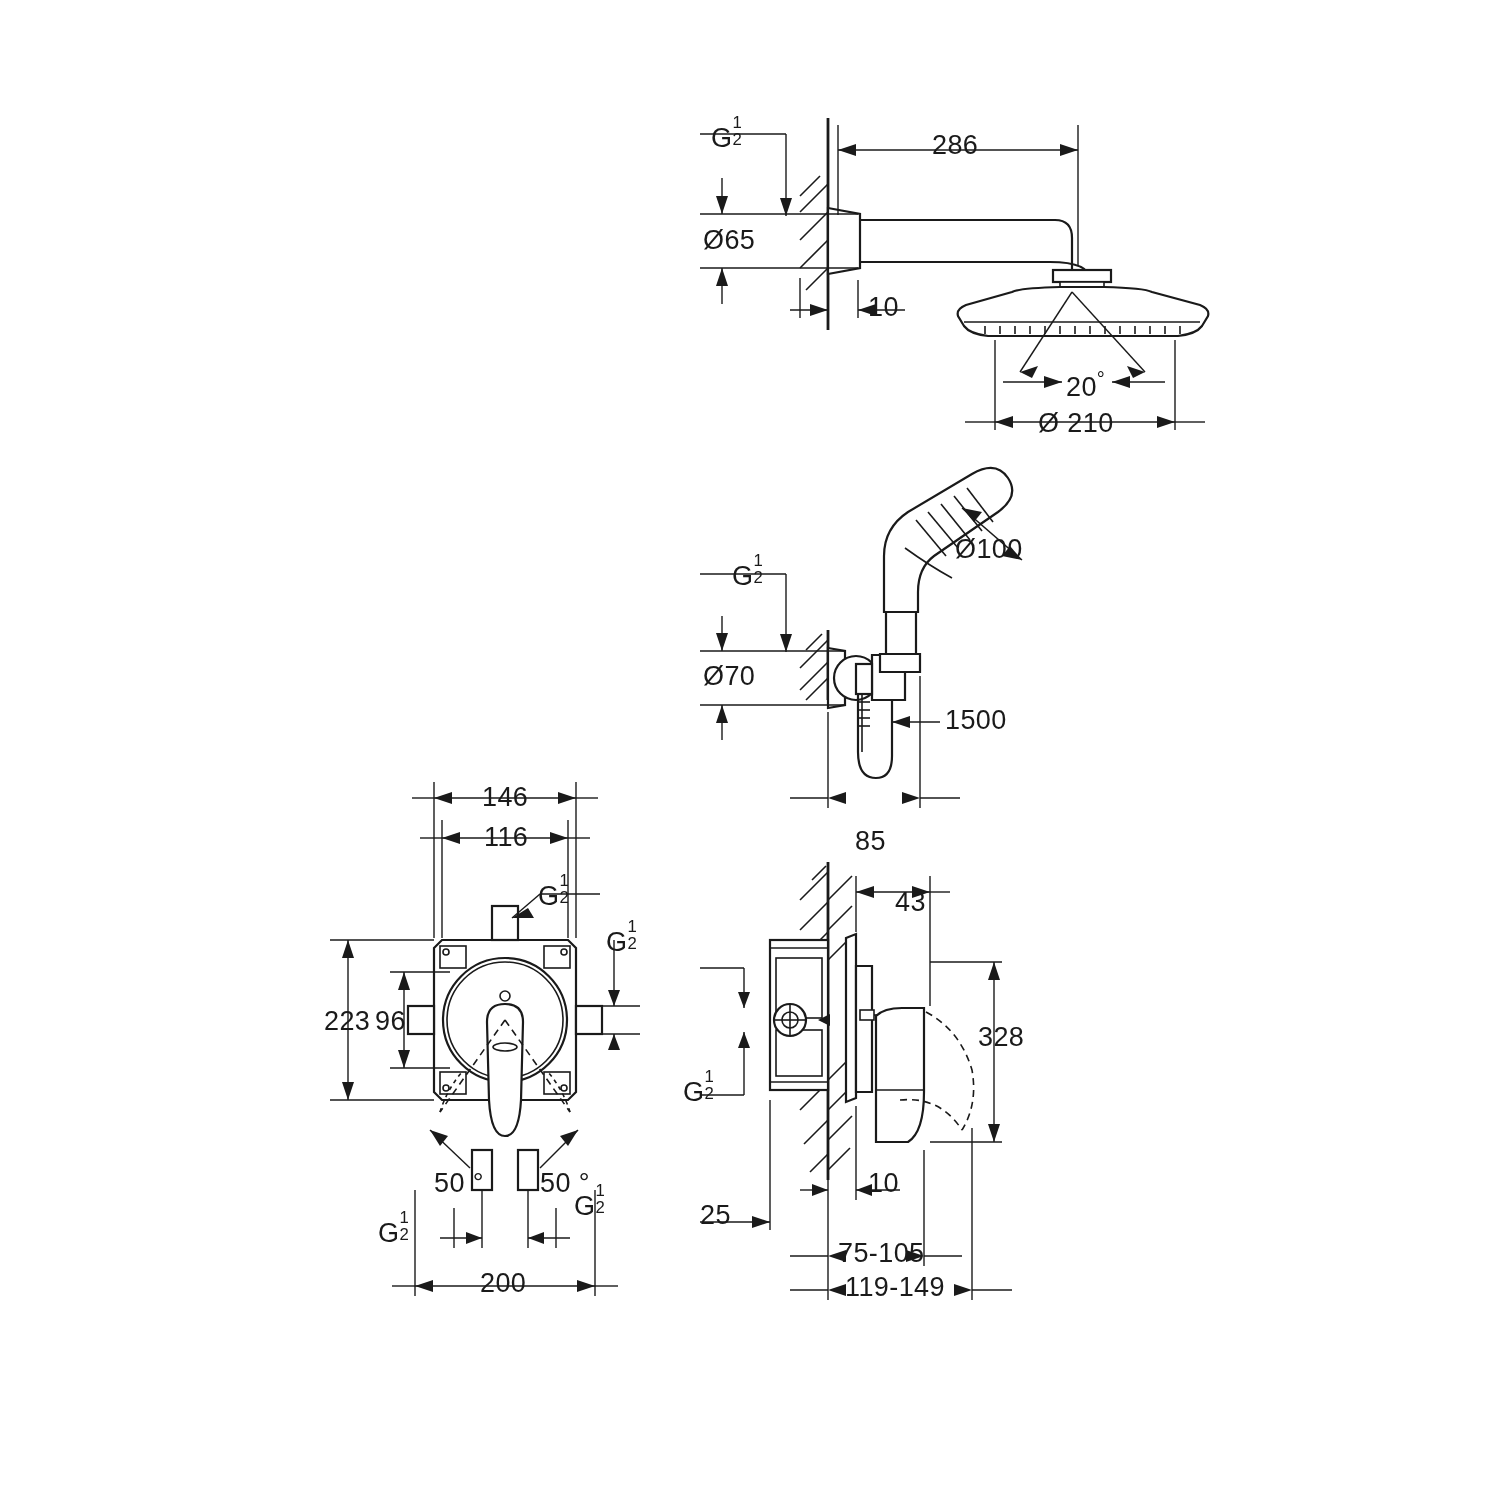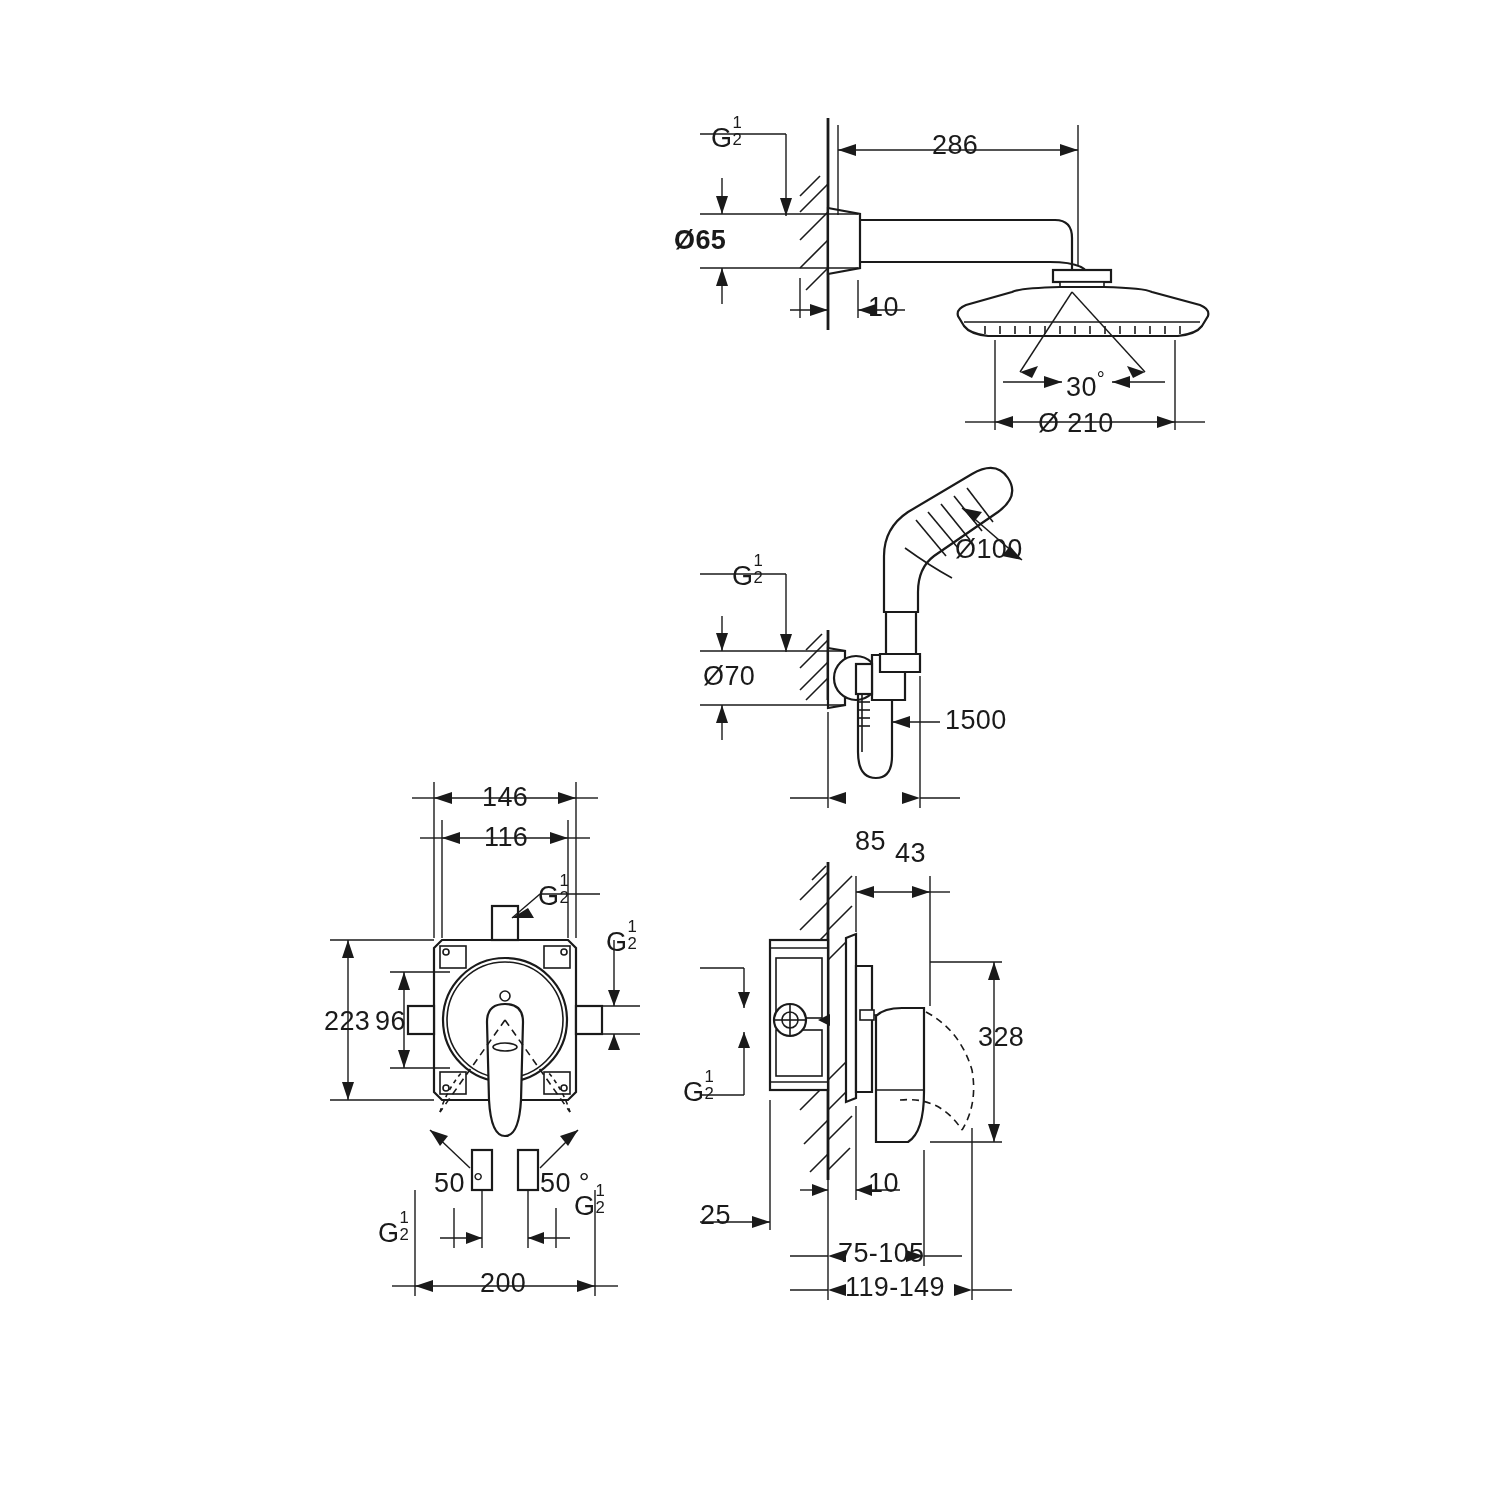--- a/index.html
+++ b/index.html
@@ -370,25 +370,25 @@
     <line class="dim" x1="972" y1="1290" x2="1012" y2="1290"></line>
     <path d="M 828 1290 L 846 1284 L 846 1296 Z" fill="#1a1a1a"></path>
     <path d="M 972 1290 L 954 1284 L 954 1296 Z" fill="#1a1a1a"></path>
   </g>
 </svg>
 
 <div class="lbl" style="left:711px;top:118px;"><span class="g">G</span><span class="frac"><i>1</i><i class="den">2</i></span></div>
 
 <div class="lbl" style="left:932px;top:130px;">286</div>
 
-<div class="lbl" style="left:674px;top:225px;font-weight:bold;">Ø65</div>
+<div class="lbl" style="left:703px;top:225px;">Ø65</div>
 
 <div class="lbl" style="left:868px;top:292px;">10</div>
 
-<div class="lbl" style="left:1066px;top:368px;"><span>30</span><span style="font-size:20px;vertical-align:super;">°</span></div>
+<div class="lbl" style="left:1066px;top:368px;"><span>20</span><span style="font-size:20px;vertical-align:super;">°</span></div>
 
 <div class="lbl" style="left:1038px;top:408px;">Ø 210</div>
 
 <div class="lbl" style="left:955px;top:534px;">Ø100</div>
 
 <div class="lbl" style="left:732px;top:556px;"><span class="g">G</span><span class="frac"><i>1</i><i class="den">2</i></span></div>
 
 <div class="lbl" style="left:703px;top:661px;">Ø70</div>
 
 <div class="lbl" style="left:945px;top:705px;">1500</div>
@@ -410,21 +410,21 @@
 <div class="lbl" style="left:434px;top:1168px;"><span>50 °</span></div>
 
 <div class="lbl" style="left:540px;top:1168px;"><span>50 °</span></div>
 
 <div class="lbl" style="left:574px;top:1186px;"><span class="g">G</span><span class="frac"><i>1</i><i class="den">2</i></span></div>
 
 <div class="lbl" style="left:378px;top:1213px;"><span class="g">G</span><span class="frac"><i>1</i><i class="den">2</i></span></div>
 
 <div class="lbl" style="left:480px;top:1268px;">200</div>
 
-<div class="lbl" style="left:895px;top:838px;text-align:center;">43</div>
+<div class="lbl" style="left:895px;top:887px;text-align:center;">43</div>
 
 <div class="lbl" style="left:978px;top:1022px;">328</div>
 
 <div class="lbl" style="left:683px;top:1072px;"><span class="g">G</span><span class="frac"><i>1</i><i class="den">2</i></span></div>
 
 <div class="lbl" style="left:868px;top:1168px;">10</div>
 
 <div class="lbl" style="left:700px;top:1200px;">25</div>
 
 <div class="lbl" style="left:838px;top:1238px;">75-105</div>

